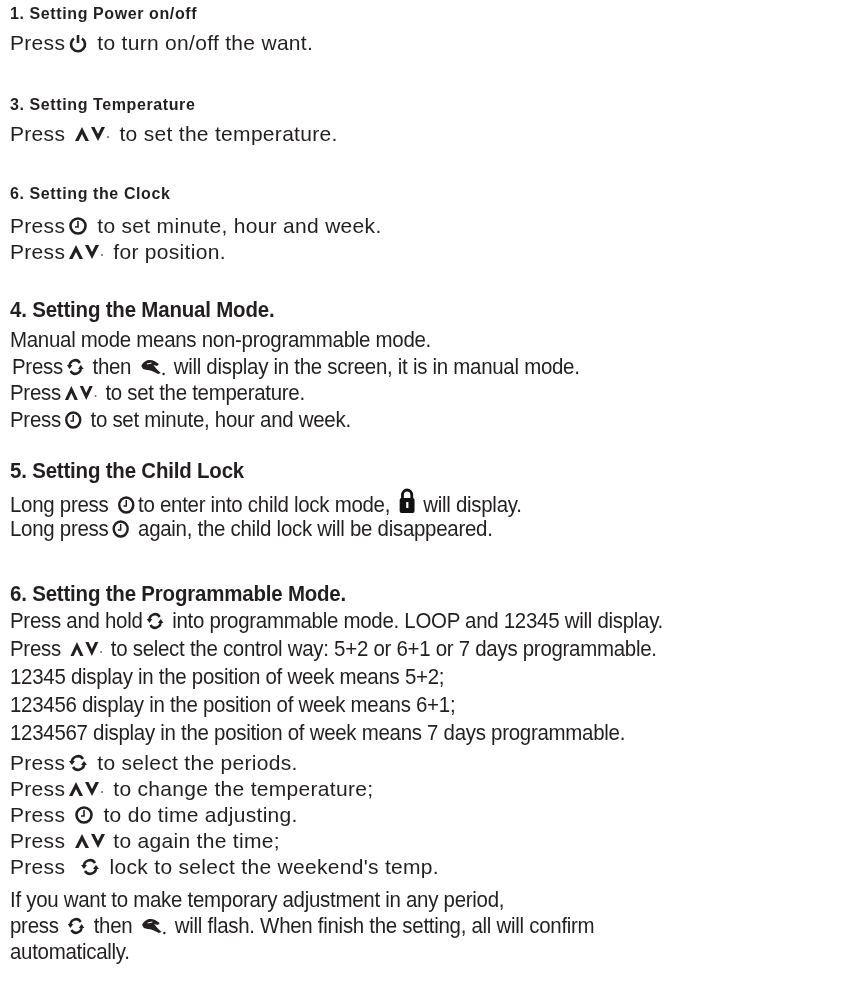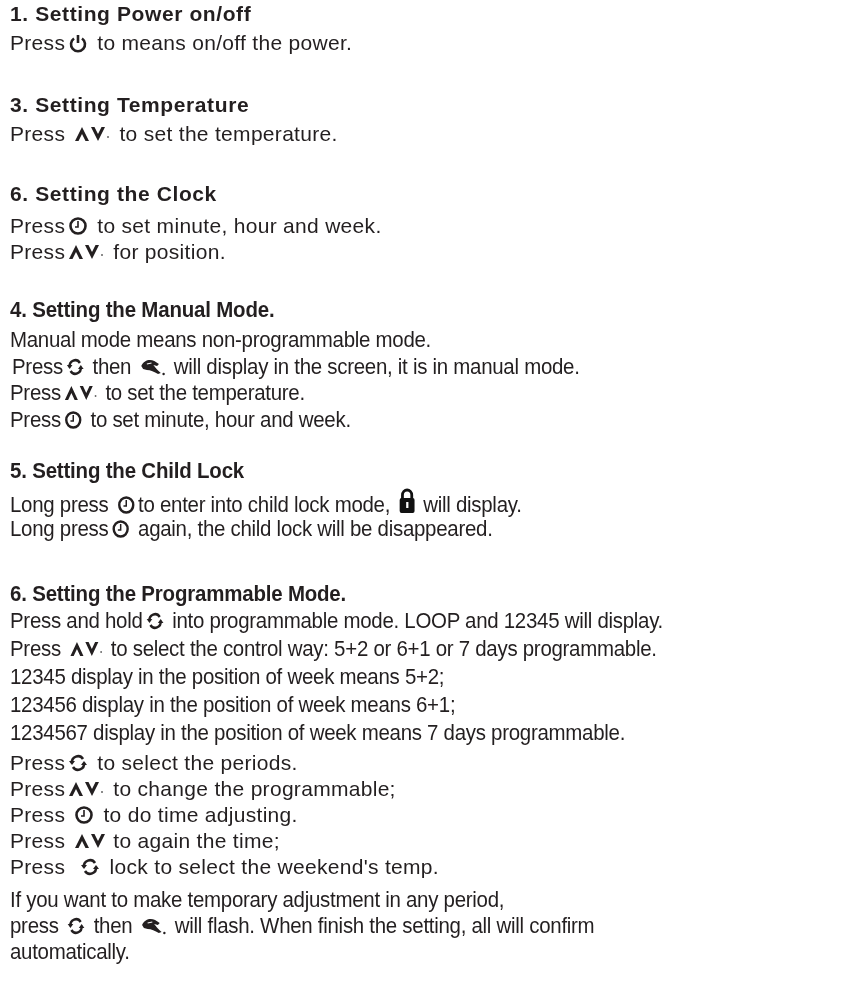--- a/index.html
+++ b/index.html
@@ -1,35 +1,35 @@
 <!DOCTYPE html>
 <html><head>
 <meta charset="utf-8">
 <style>
   html, body { margin: 0; padding: 0; background: #ffffff; }
   body { width: 849px; height: 981px; position: relative; overflow: hidden;
          font-family: "Liberation Sans", sans-serif; color: #231f20; }
   .line { position: absolute; left: 10px; white-space: nowrap; font-size: 21px; line-height: 26px; letter-spacing: 0.3px; }
-  .h { font-weight: bold; font-size: 21px; letter-spacing: 0.6px; }
+  .h { font-weight: bold; font-size: 16px; letter-spacing: 0.6px; }
   .cond { font-size: 22px; letter-spacing: -0.3px; transform: scaleX(0.93); transform-origin: left center; }
   .cond.h { letter-spacing: -0.2px; }
   .ic { display: inline-block; vertical-align: -3px; width: 22px; height: 20px; margin: 0 2px; }
   .ic svg { width: 100%; height: 100%; display: block; }
   .ic.av { width: 38px; }
   .ic.hand { width: 30px; }
   .ic.lock { width: 20px; height: 26px; vertical-align: -2px; }
 </style>
 </head>
 <body>
 
 <div class="line h" style="top:1px">1. Setting Power on/off</div>
 <div class="line" style="top:30px"><span>Press</span><span class="ic"><svg viewBox="0 0 20 20">
         <path d="M6 5.5 A7 7 0 1 0 14 5.5" fill="none" stroke="#231f20" stroke-width="2.6"></path>
         <line x1="10" y1="2" x2="10" y2="10" stroke="#231f20" stroke-width="2.6"></line>
-      </svg></span><span> to means on/off the power.</span></div>
+      </svg></span><span> to turn on/off the want.</span></div>
 
 <div class="line h" style="top:92px">3. Setting Temperature</div>
 <div class="line" style="top:121px"><span>Press </span><span class="ic av"><svg viewBox="0 0 38 20">
         <path d="M2 17 L9 3 L16 17 L12.5 17 L9 10 L5.5 17 Z" fill="#231f20"></path>
         <path d="M18 3 L25 17 L32 3 L28.5 3 L25 10 L21.5 3 Z" fill="#231f20"></path>
         <circle cx="35" cy="13" r="1" fill="#666"></circle>
       </svg></span><span> to set the temperature.</span></div>
 
 <div class="line h" style="top:181px">6. Setting the Clock</div>
 <div class="line" style="top:213px"><span>Press</span><span class="ic"><svg viewBox="0 0 20 20">
@@ -96,21 +96,21 @@
 <div class="line" style="top:750px"><span>Press</span><span class="ic"><svg viewBox="0 0 20 20">
         <path d="M4 10 A6 6 0 0 1 15 6" fill="none" stroke="#231f20" stroke-width="2.6"></path>
         <path d="M16 10 A6 6 0 0 1 5 14" fill="none" stroke="#231f20" stroke-width="2.6"></path>
         <path d="M1 8 L4 12 L7 8Z" fill="#231f20"></path>
         <path d="M13 12 L16 8 L19 12Z" fill="#231f20"></path>
       </svg></span><span> to select the periods.</span></div>
 <div class="line" style="top:776px"><span>Press</span><span class="ic av"><svg viewBox="0 0 38 20">
         <path d="M2 17 L9 3 L16 17 L12.5 17 L9 10 L5.5 17 Z" fill="#231f20"></path>
         <path d="M18 3 L25 17 L32 3 L28.5 3 L25 10 L21.5 3 Z" fill="#231f20"></path>
         <circle cx="35" cy="13" r="1" fill="#666"></circle>
-      </svg></span><span> to change the programmable;</span></div>
+      </svg></span><span> to change the temperature;</span></div>
 <div class="line" style="top:802px"><span>Press </span><span class="ic"><svg viewBox="0 0 20 20">
         <circle cx="10" cy="10" r="7.5" fill="none" stroke="#231f20" stroke-width="2.6"></circle>
         <path d="M10 5 L10 11 L7 11" fill="none" stroke="#231f20" stroke-width="1.6"></path>
       </svg></span><span> to do time adjusting.</span></div>
 <div class="line" style="top:828px"><span>Press </span><span class="ic av"><svg viewBox="0 0 38 20">
         <path d="M2 17 L9 3 L16 17 L12.5 17 L9 10 L5.5 17 Z" fill="#231f20"></path>
         <path d="M18 3 L25 17 L32 3 L28.5 3 L25 10 L21.5 3 Z" fill="#231f20"></path>
       </svg></span><span>to again the time;</span></div>
 <div class="line" style="top:854px;white-space:pre"><span>Press  </span><span class="ic"><svg viewBox="0 0 20 20">
         <path d="M4 10 A6 6 0 0 1 15 6" fill="none" stroke="#231f20" stroke-width="2.6"></path>

